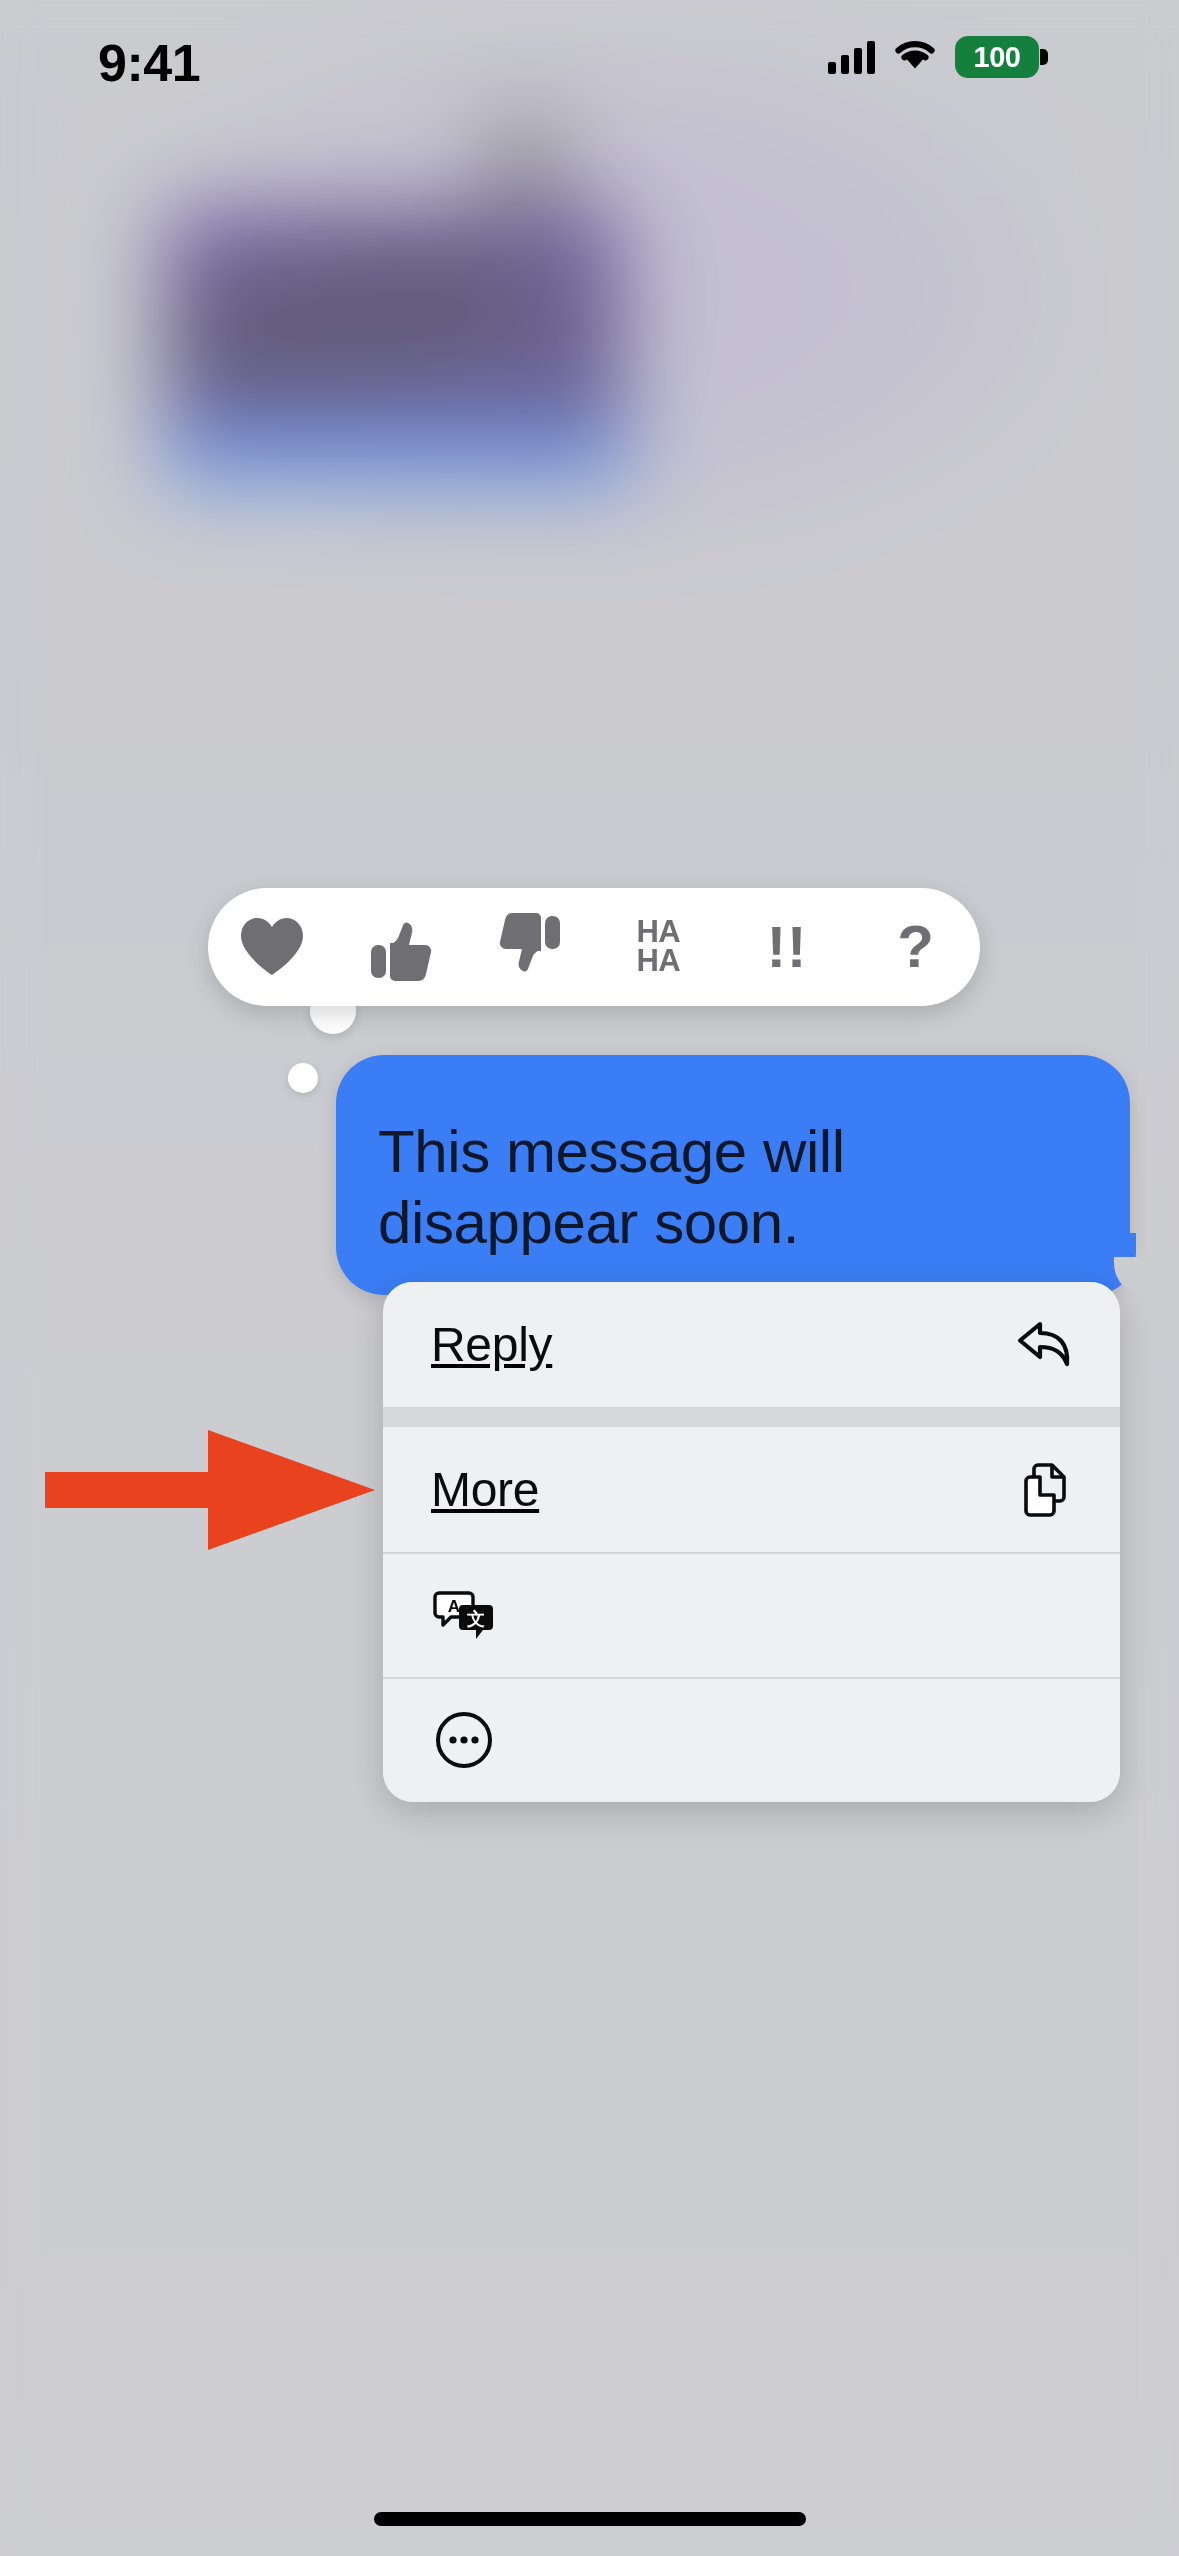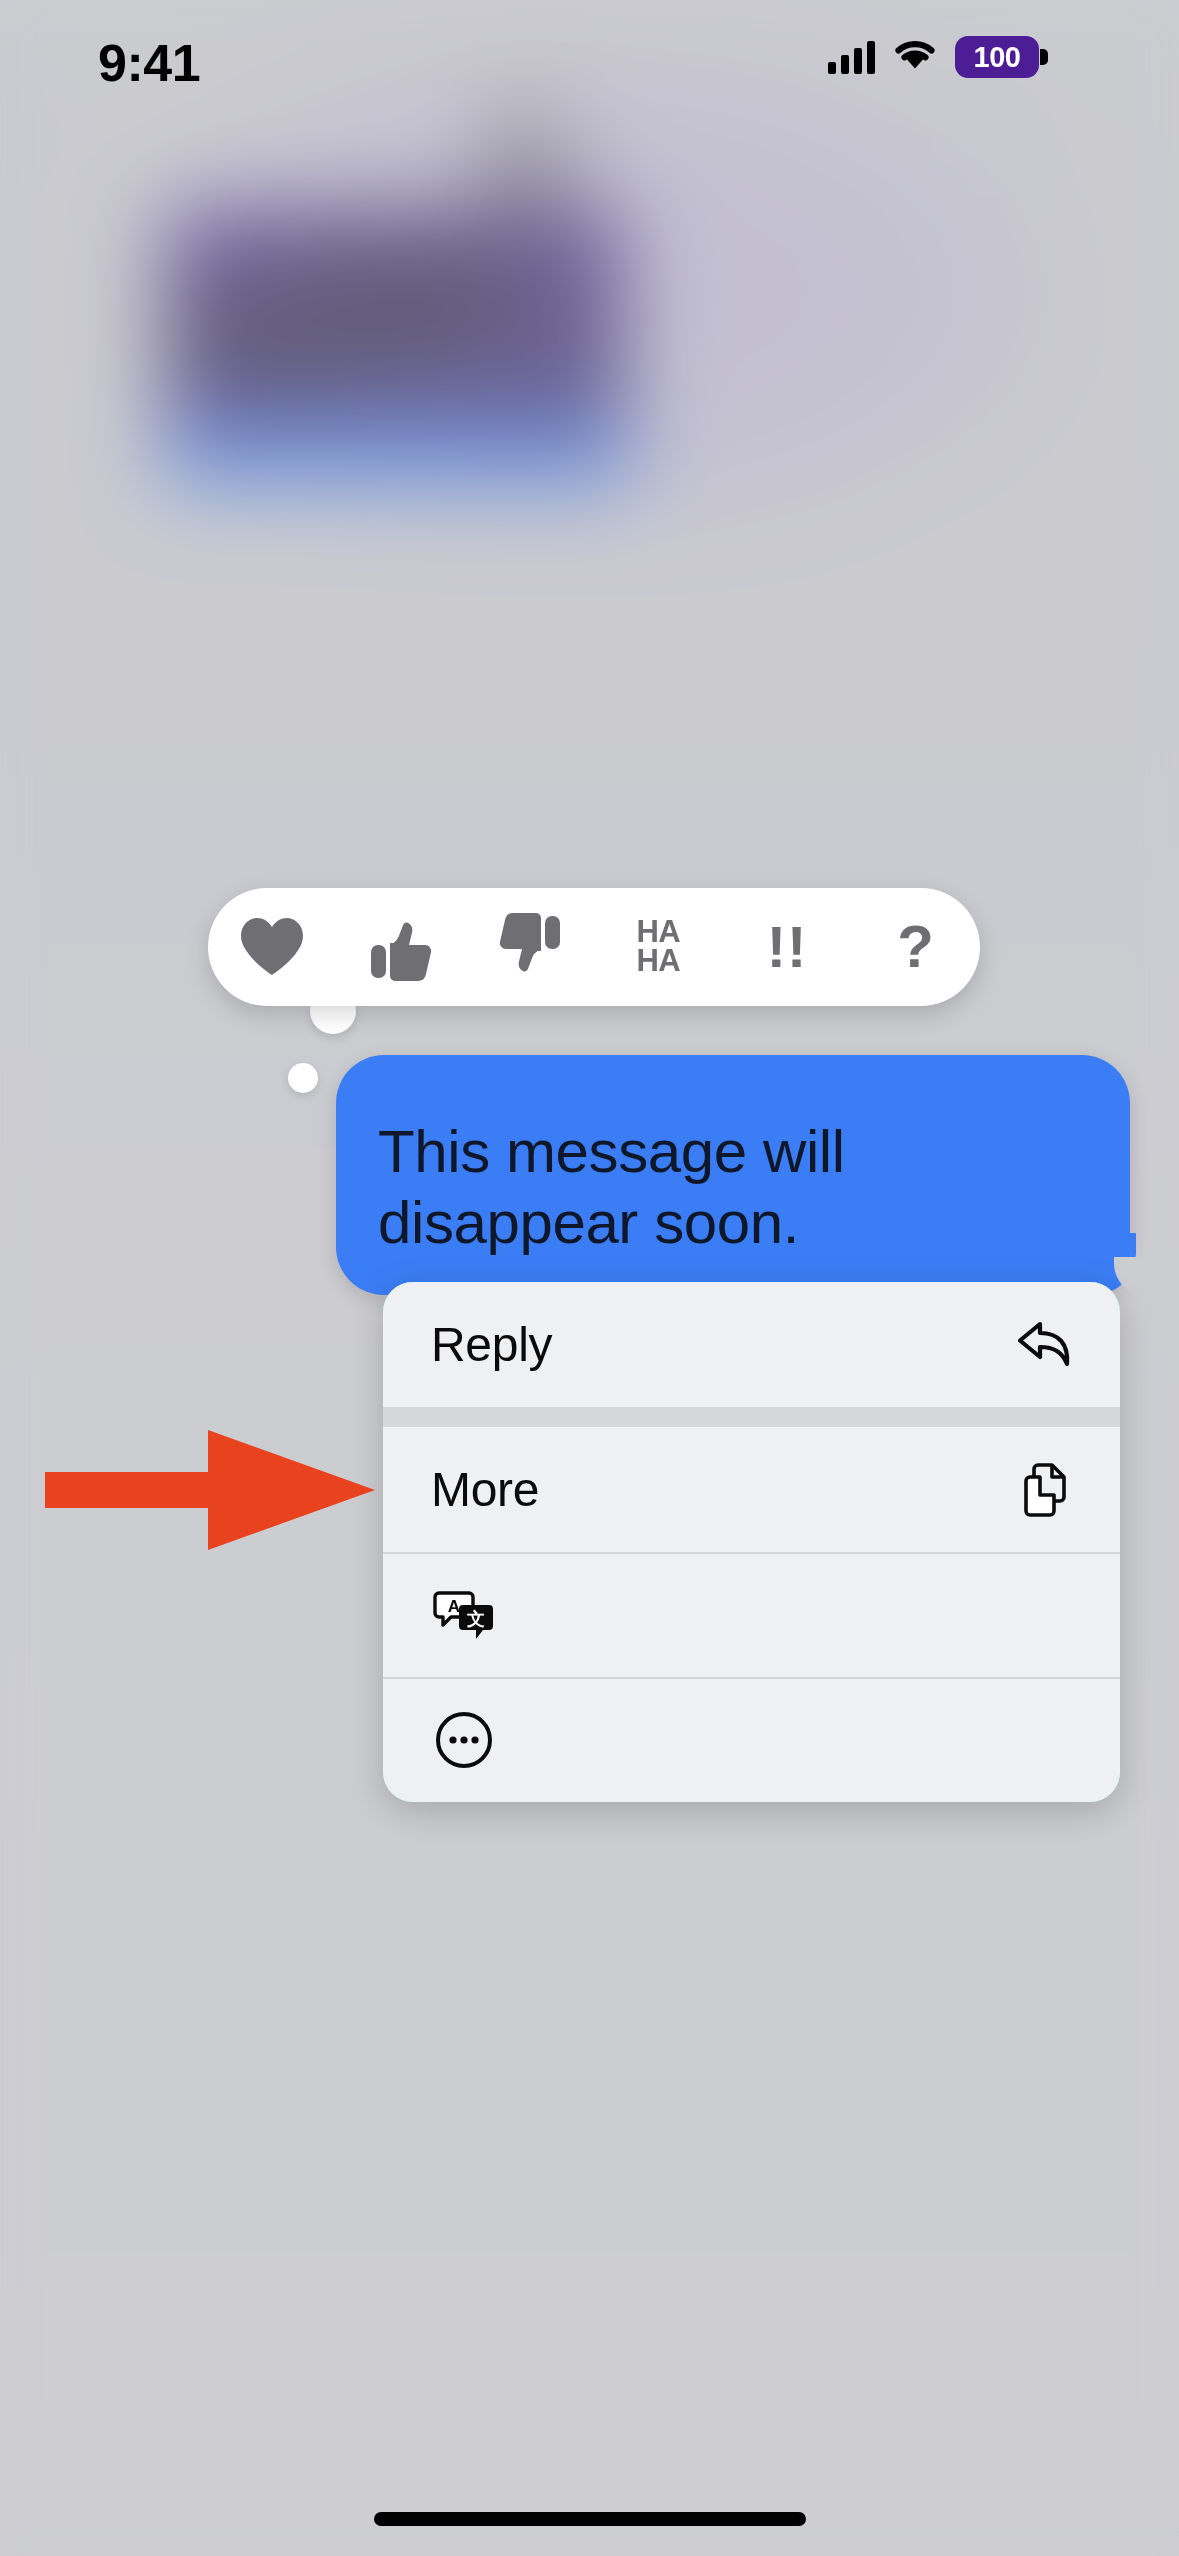--- a/index.html
+++ b/index.html
@@ -81,21 +81,21 @@
     display:flex; align-items:center; gap:18px;
   }
   .bars { display:flex; align-items:flex-end; gap:5px; height:34px; }
   .bars i { display:block; width:8px; background:#000; border-radius:2px; }
   .bars i:nth-child(1){ height:12px; }
   .bars i:nth-child(2){ height:19px; }
   .bars i:nth-child(3){ height:26px; }
   .bars i:nth-child(4){ height:33px; }
   .battery {
     position:relative; width:84px; height:42px; border-radius:13px;
-    background:#4c1d95; display:flex; align-items:center; justify-content:center;
+    background:#15803d; display:flex; align-items:center; justify-content:center;
   }
   .battery span { color:#fff; font-size:29px; font-weight:700; letter-spacing:-.5px; }
   .battery::after{
     content:""; position:absolute; right:-9px; top:13px;
     width:8px; height:16px; border-radius:0 5px 5px 0; background:#000;
   }
 
   
   #tapback {
     position:absolute; left:208px; top:888px; width:772px; height:118px;
@@ -146,21 +146,21 @@
     width:34px; height:40px; background:#cccdd1;
     border-bottom-left-radius:34px;
   }
 
   
   #menu {
     position:absolute; left:383px; top:1282px; width:737px;
     background:#d6d7db; border-radius:30px; overflow:hidden; z-index:30;
     box-shadow:0 10px 36px rgba(0,0,0,.18);
   }
-  .menu-group { background:#5eead4; }
+  .menu-group { background:#5eead4;text-decoration:underline; }
   .group-gap { height:10px; background:#d6d7db; }
   .menu-row {
     position:relative;
     height:125px; display:flex; align-items:center;
     padding:0 40px 0 48px; background:#eff0f2;
   }
   .menu-row + .menu-row::before{
     content:""; position:absolute; left:0; right:0; top:0;
     height:2px; background:#d4d5d9;
   }

